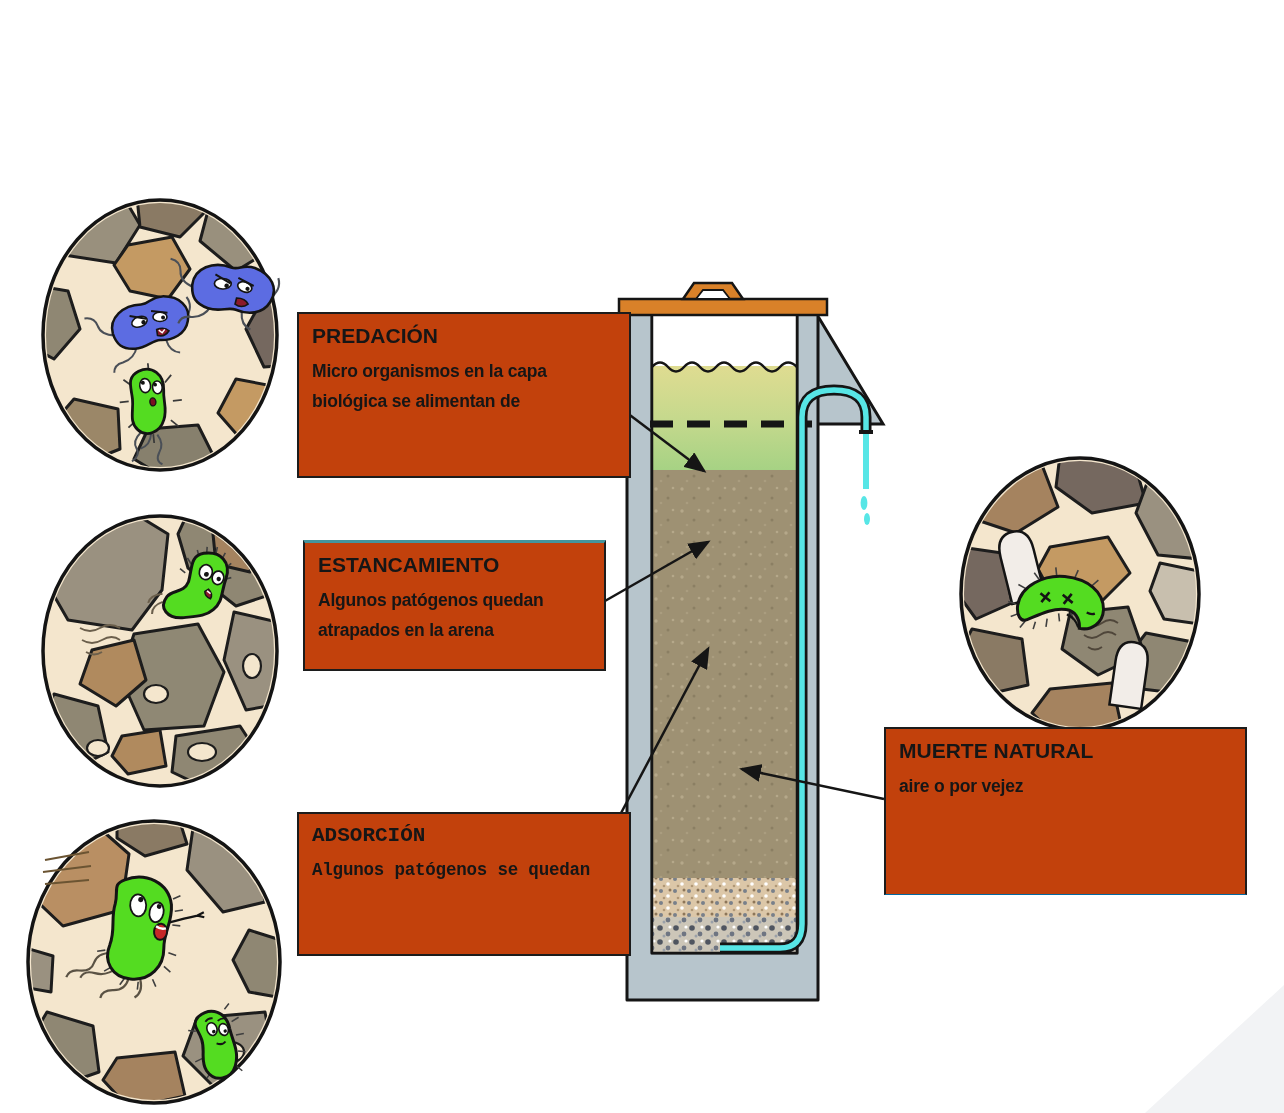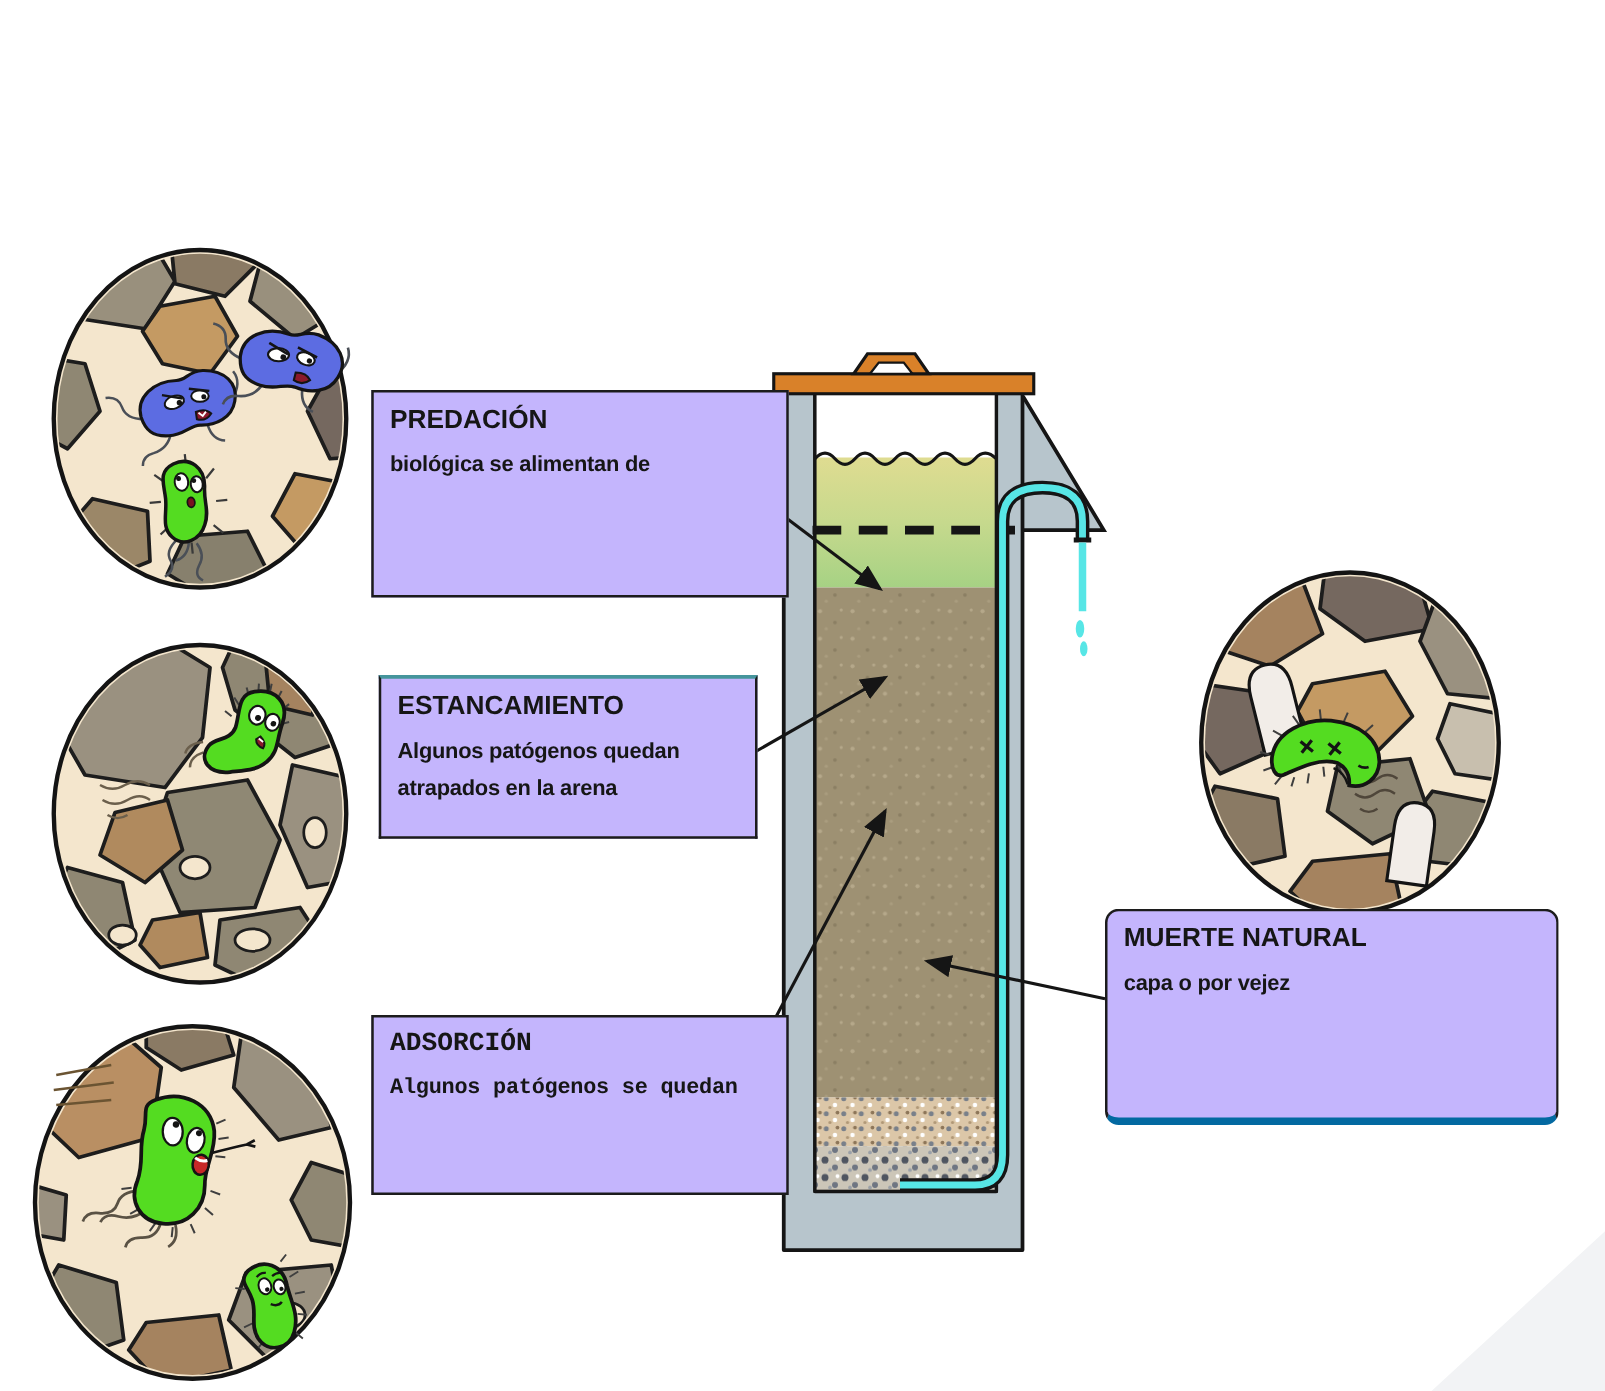--- a/index.html
+++ b/index.html
@@ -9,29 +9,29 @@
   }
   .page-title{
     position:absolute;left:94px;top:16px;
     font-size:136px;font-weight:bold;letter-spacing:-5px;line-height:1;
     color:var(--c_title,#35dded);
     -webkit-text-stroke:3px var(--c_title,#35dded);
     white-space:nowrap;
   }
   svg.diagram{position:absolute;left:0;top:0;}
   .box{
-    position:absolute;background:#c4b5fd;border:2px solid #1c1c1c;
+    position:absolute;background:#c2410c;border:2px solid #1c1c1c;
     padding:8px 13px;color:#161616;
   }
   .box .box-title{font-size:21px;font-weight:bold;margin:2px 0 9px;letter-spacing:0;}
   .box .box-line{font-size:17.5px;font-weight:bold;line-height:1.7;letter-spacing:-0.2px;white-space:nowrap;}
   #box-predacion{left:297px;top:312px;width:304px;height:146px;}
   #box-estancamiento{left:303px;top:540px;width:273px;height:110px;border-top:3px solid #45959c;}
   #box-adsorcion{left:297px;top:812px;width:304px;height:124px;font-family:Liberation Mono, monospace;}
-  #box-muerte{left:884px;top:727px;width:333px;height:149px;border-bottom:6px solid #0369a1;border-radius:11px;}
+  #box-muerte{left:884px;top:727px;width:333px;height:149px;border-bottom:1px solid #0369a1;}
 </style>
 </head>
 <body>
 
 <div class="canvas">
 
 
   <svg class="diagram" width="1284" height="1113" viewBox="0 0 1284 1113">
     <defs>
       <marker id="ah" markerUnits="userSpaceOnUse" markerWidth="22" markerHeight="18" refX="19" refY="9" orient="auto">
@@ -309,32 +309,33 @@
         <g stroke="#141414" stroke-width="2.6">
           <path d="M-20,-16 l9,9 M-11,-16 l-9,9 M2,-12 l9,9 M11,-12 l-9,9"></path>
         </g>
         <path d="M24,8 q4,3 8,2" stroke="#141414" stroke-width="2.2" fill="none"></path>
       </g>
     </g>
   </svg>
 
   <div class="box" id="box-predacion">
     <div class="box-title">PREDACIÓN</div>
+    <div class="box-line">Micro organismos en la capa</div>
     <div class="box-line">biológica se alimentan de</div>
   </div>
 
   <div class="box" id="box-estancamiento">
     <div class="box-title">ESTANCAMIENTO</div>
     <div class="box-line">Algunos patógenos quedan</div>
     <div class="box-line">atrapados en la arena</div>
   </div>
 
   <div class="box" id="box-adsorcion">
     <div class="box-title">ADSORCIÓN</div>
     <div class="box-line">Algunos patógenos se quedan</div>
   </div>
 
   <div class="box" id="box-muerte">
     <div class="box-title">MUERTE NATURAL</div>
-    <div class="box-line">capa o por vejez</div>
+    <div class="box-line">aire o por vejez</div>
   </div>
 
 </div>
 
 </body></html>

